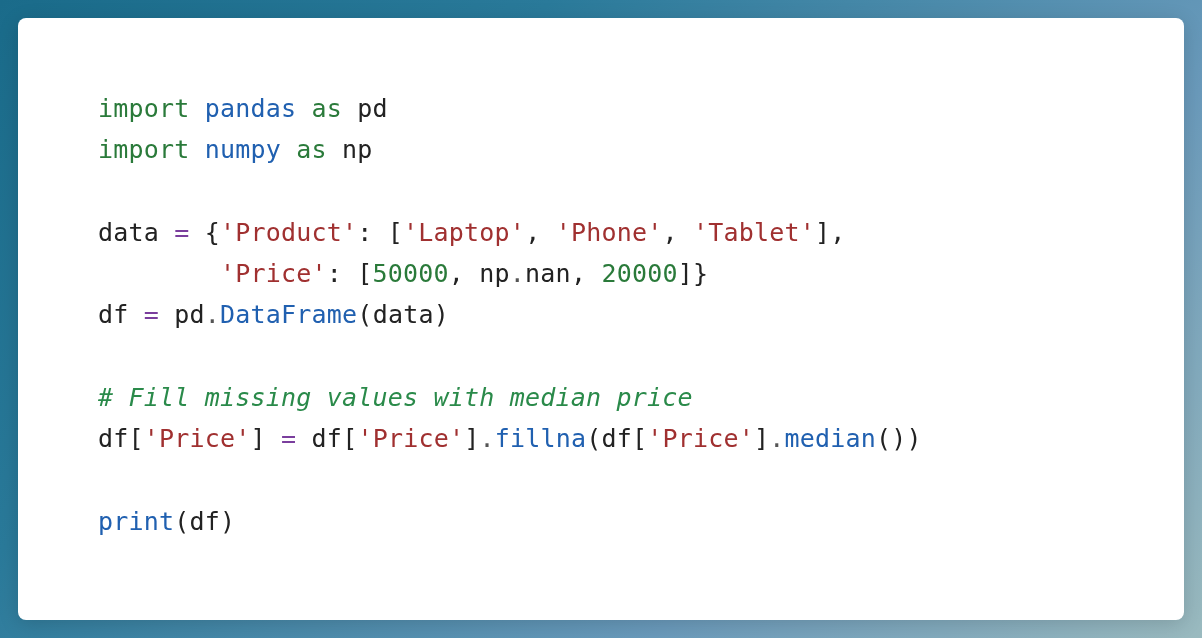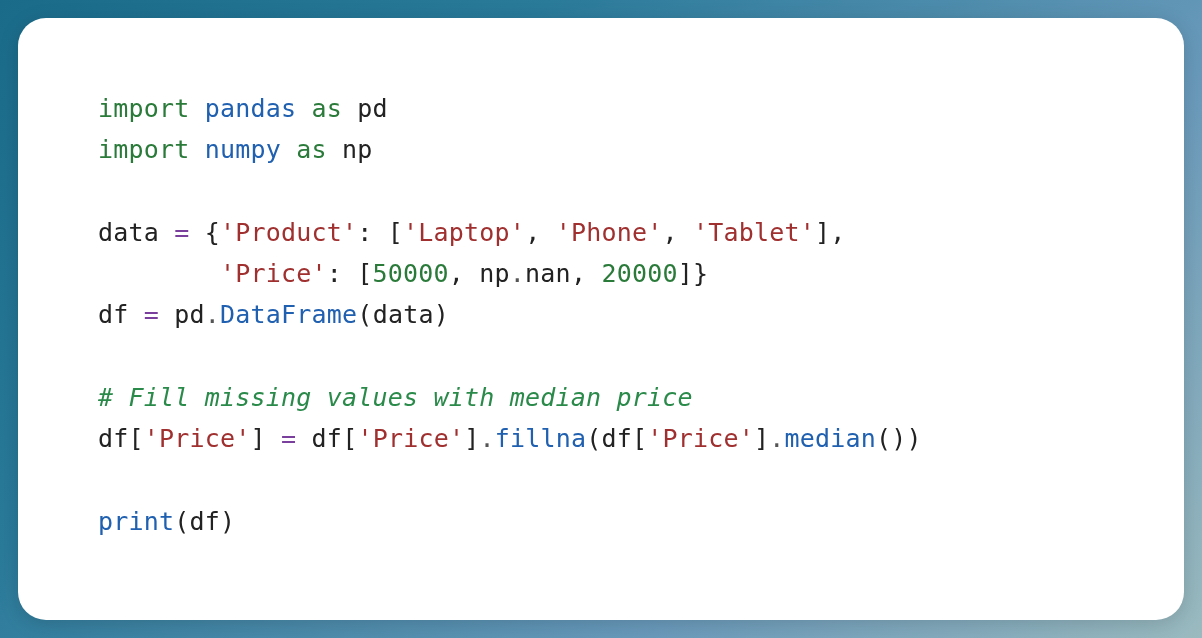--- a/index.html
+++ b/index.html
@@ -6,21 +6,21 @@
   html, body { width: 1202px; height: 638px; overflow: hidden; }
   body {
     background: linear-gradient(135deg, #1a6b8a 0%, #2a7a9a 30%, #4a8aaa 50%, #6a9abb 70%, #9ababf 100%);
     display: flex;
     align-items: center;
     justify-content: center;
     font-family: "Consolas", "Monaco", "Courier New", monospace;
   }
   .card {
     background: #ffffff;
-    border-radius: 28px;
+    border-radius: 8px;
     width: 1166px;
     height: 602px;
     padding: 70px 80px;
     box-shadow: 0 4px 20px rgba(0,0,0,0.15);
   }
   .code {
     font-size: 25px;
     line-height: 1.65;
     color: #222;
     white-space: pre;

